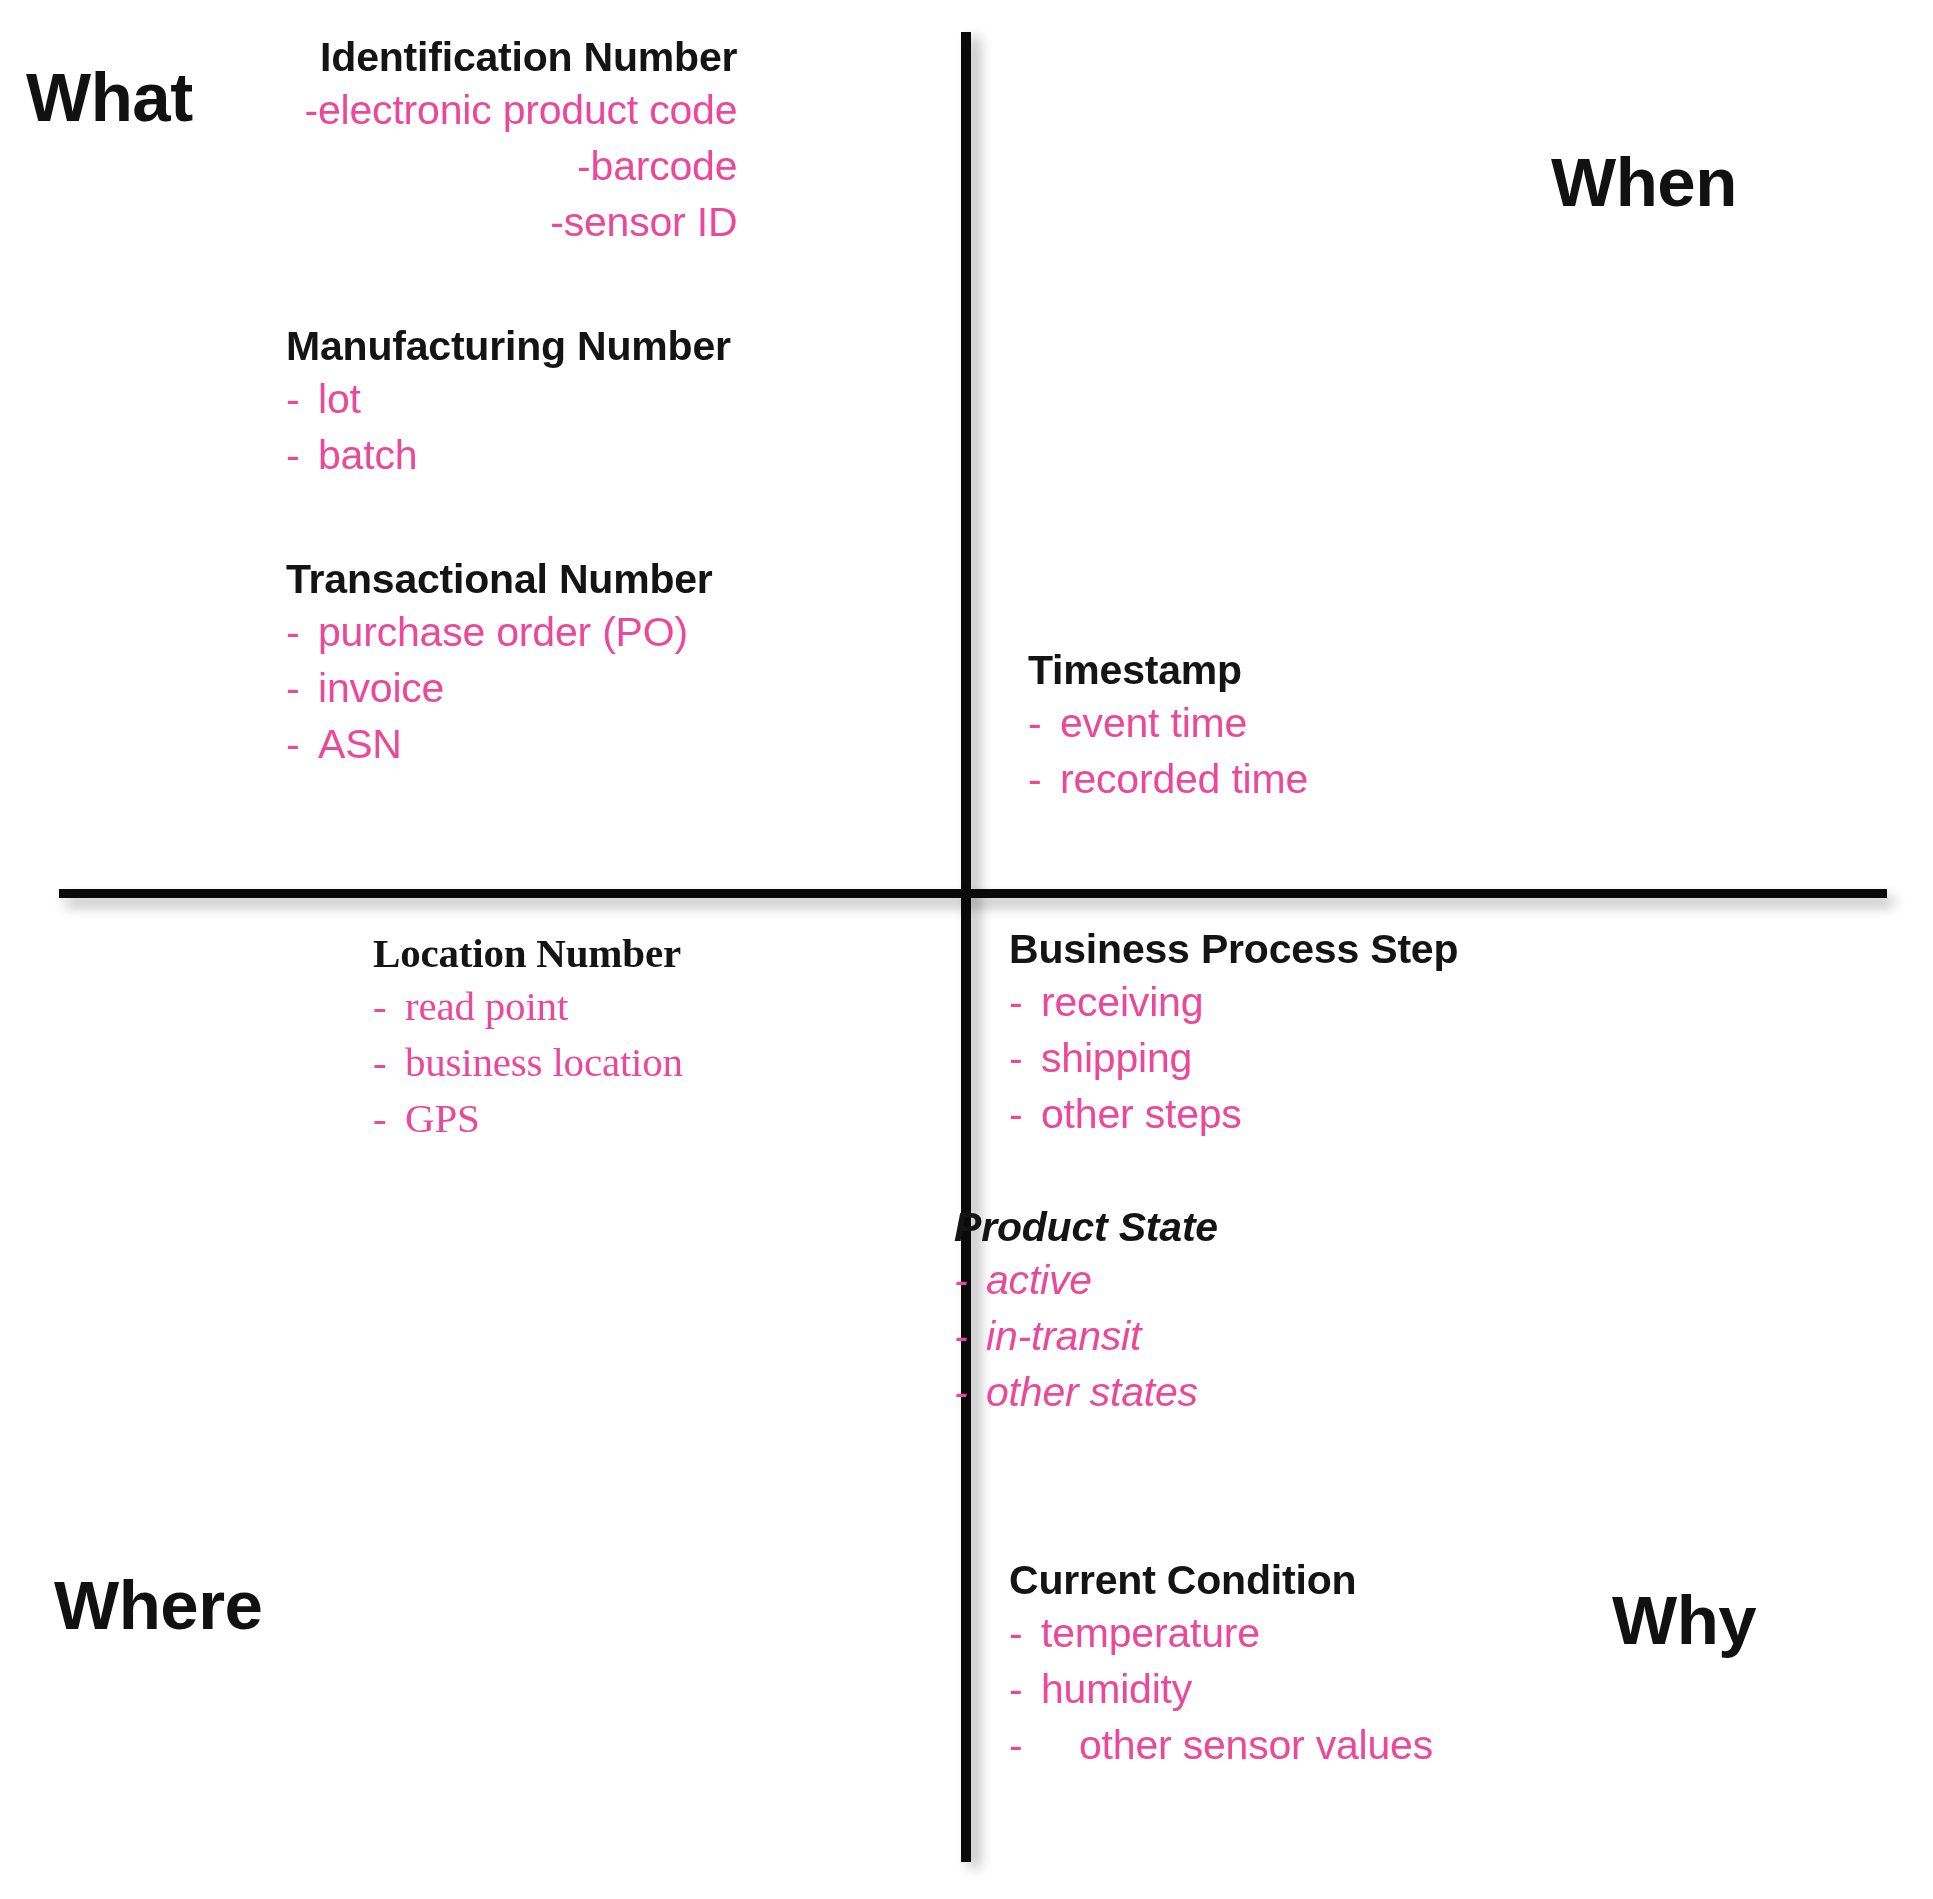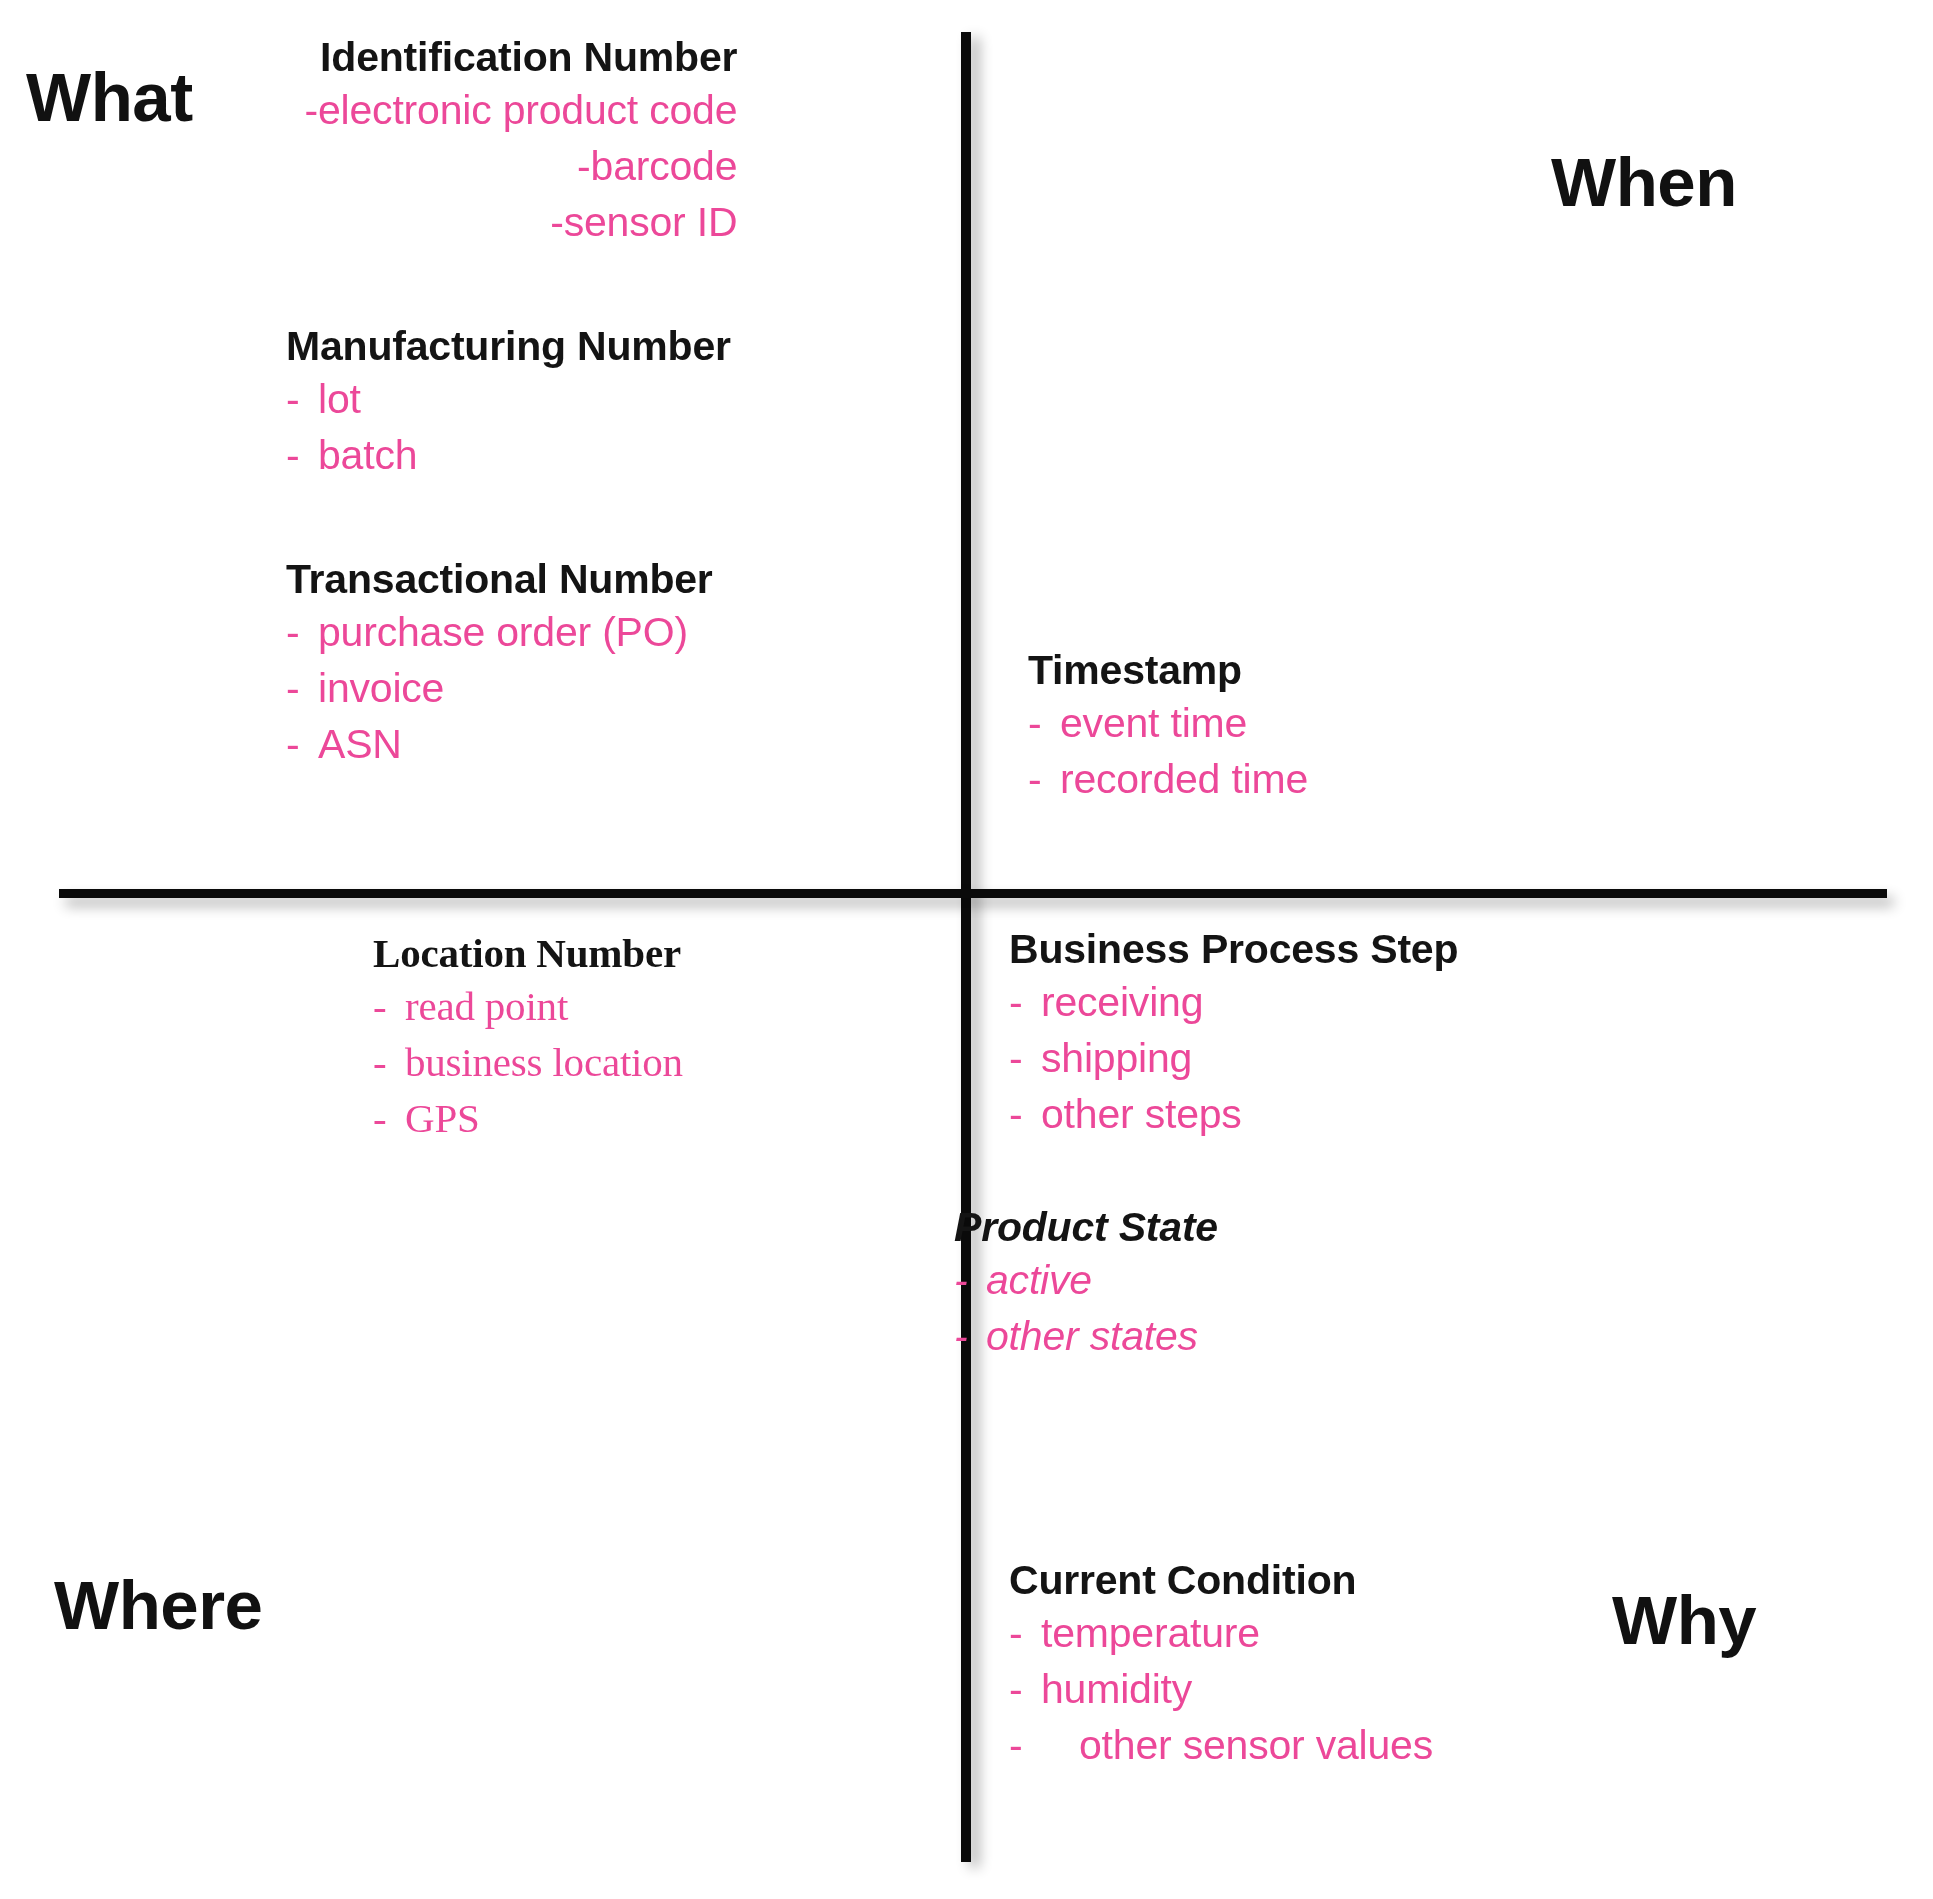--- a/index.html
+++ b/index.html
@@ -174,20 +174,23 @@
     <span class="bullet-dash">-</span><span class="bullet-text">other steps</span>
   </div>
 </div>
 
 <div class="group g-product-state">
   <div class="group-title">Product State</div>
   <div class="bullet-row">
     <span class="bullet-dash">-</span><span class="bullet-text">active</span>
   </div>
   <div class="bullet-row">
+    <span class="bullet-dash">-</span><span class="bullet-text">in-transit</span>
+  </div>
+  <div class="bullet-row">
     <span class="bullet-dash">-</span><span class="bullet-text">other states</span>
   </div>
 </div>
 
 <div class="group g-current-cond">
   <div class="group-title">Current Condition</div>
   <div class="bullet-row">
     <span class="bullet-dash">-</span><span class="bullet-text">temperature</span>
   </div>
   <div class="bullet-row">

